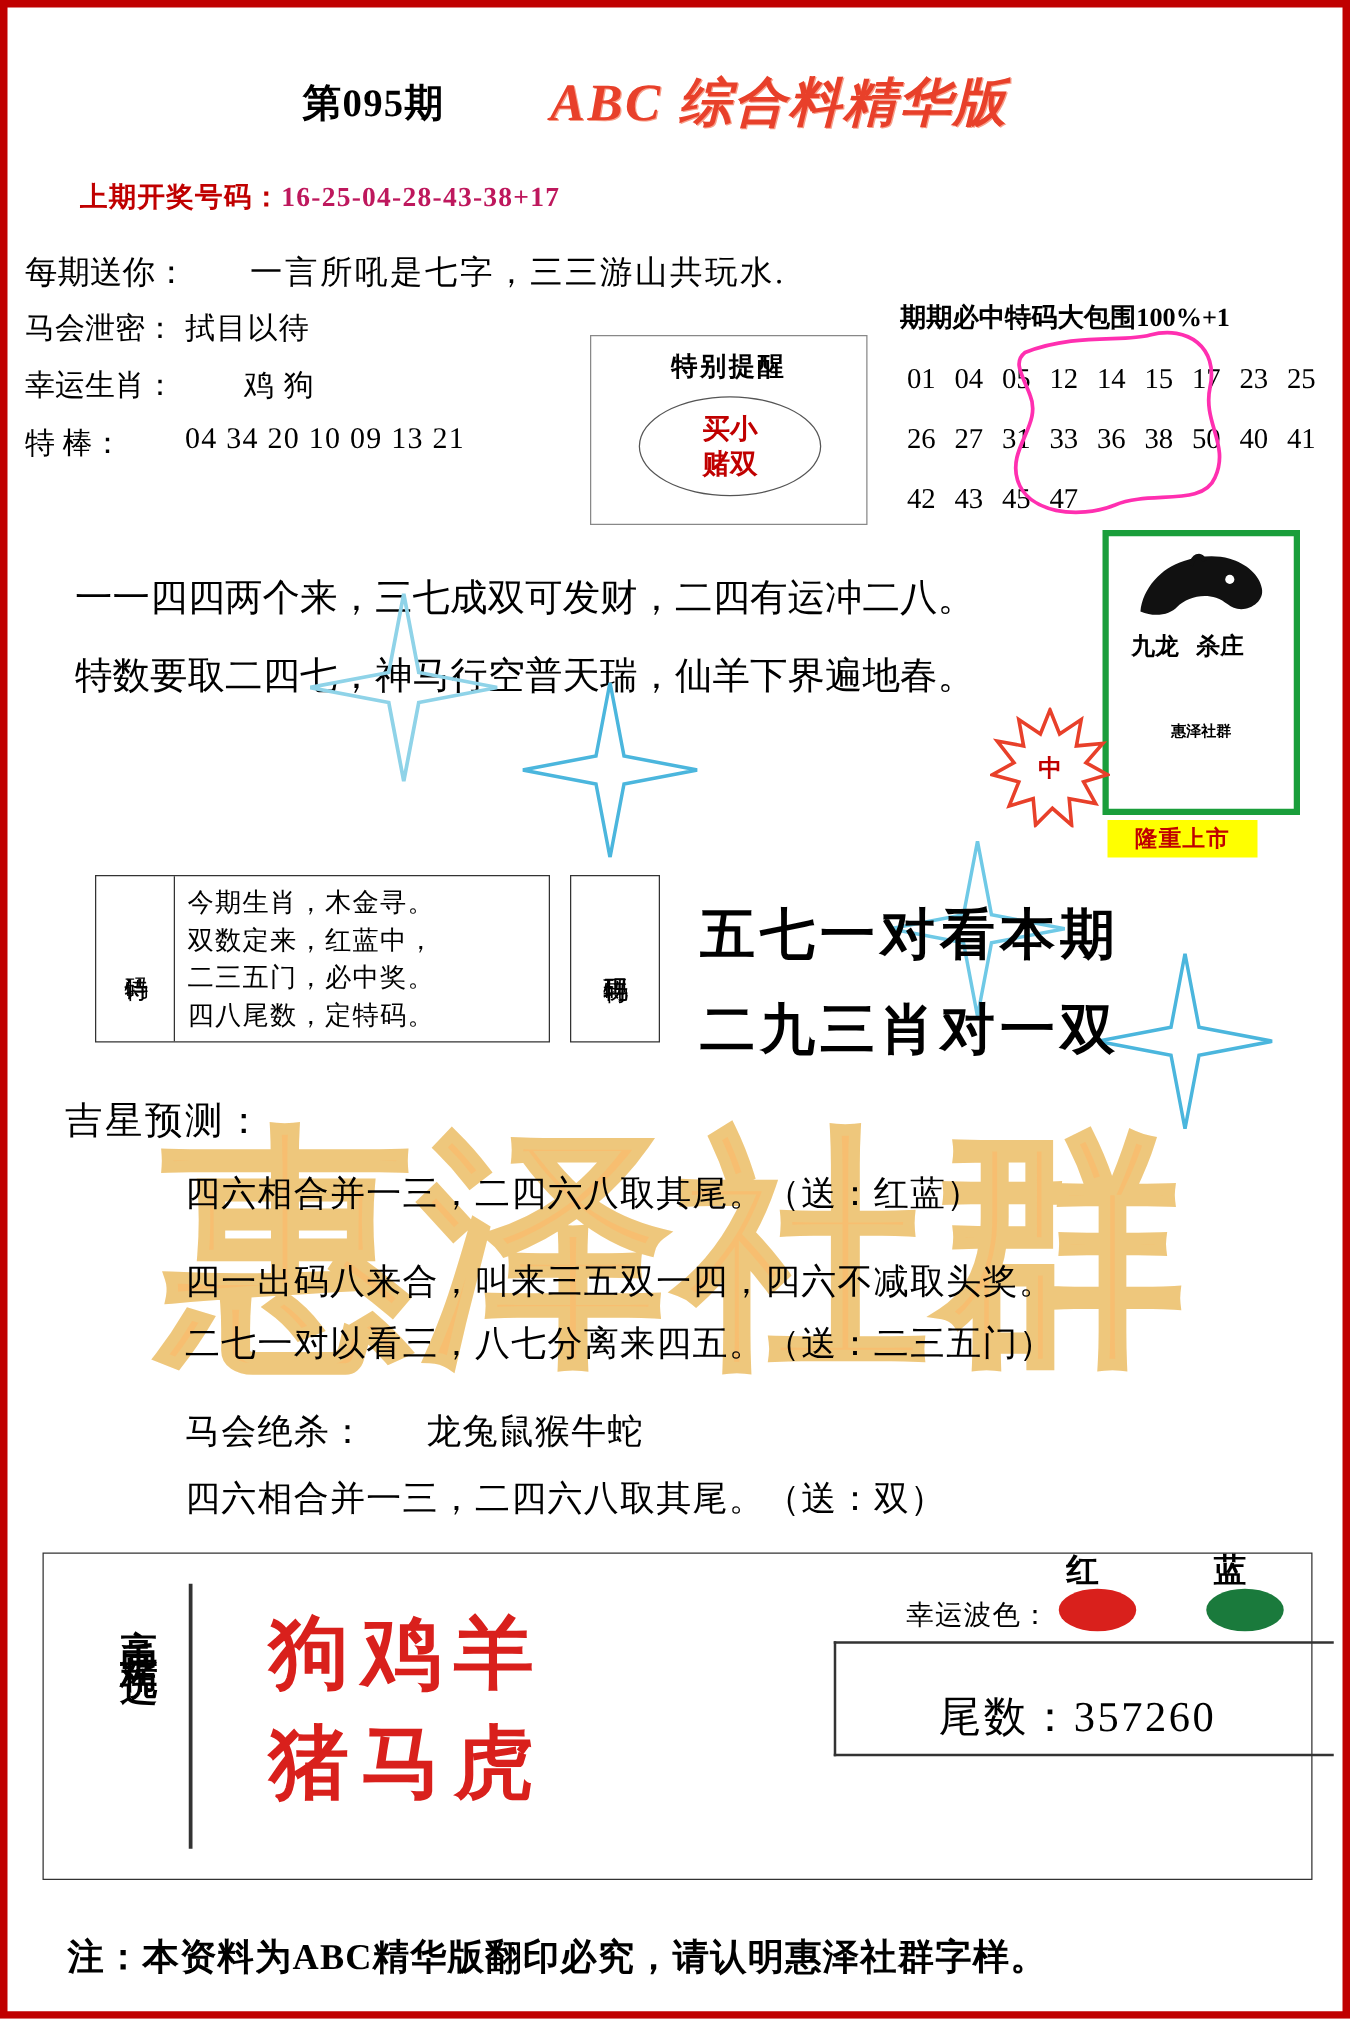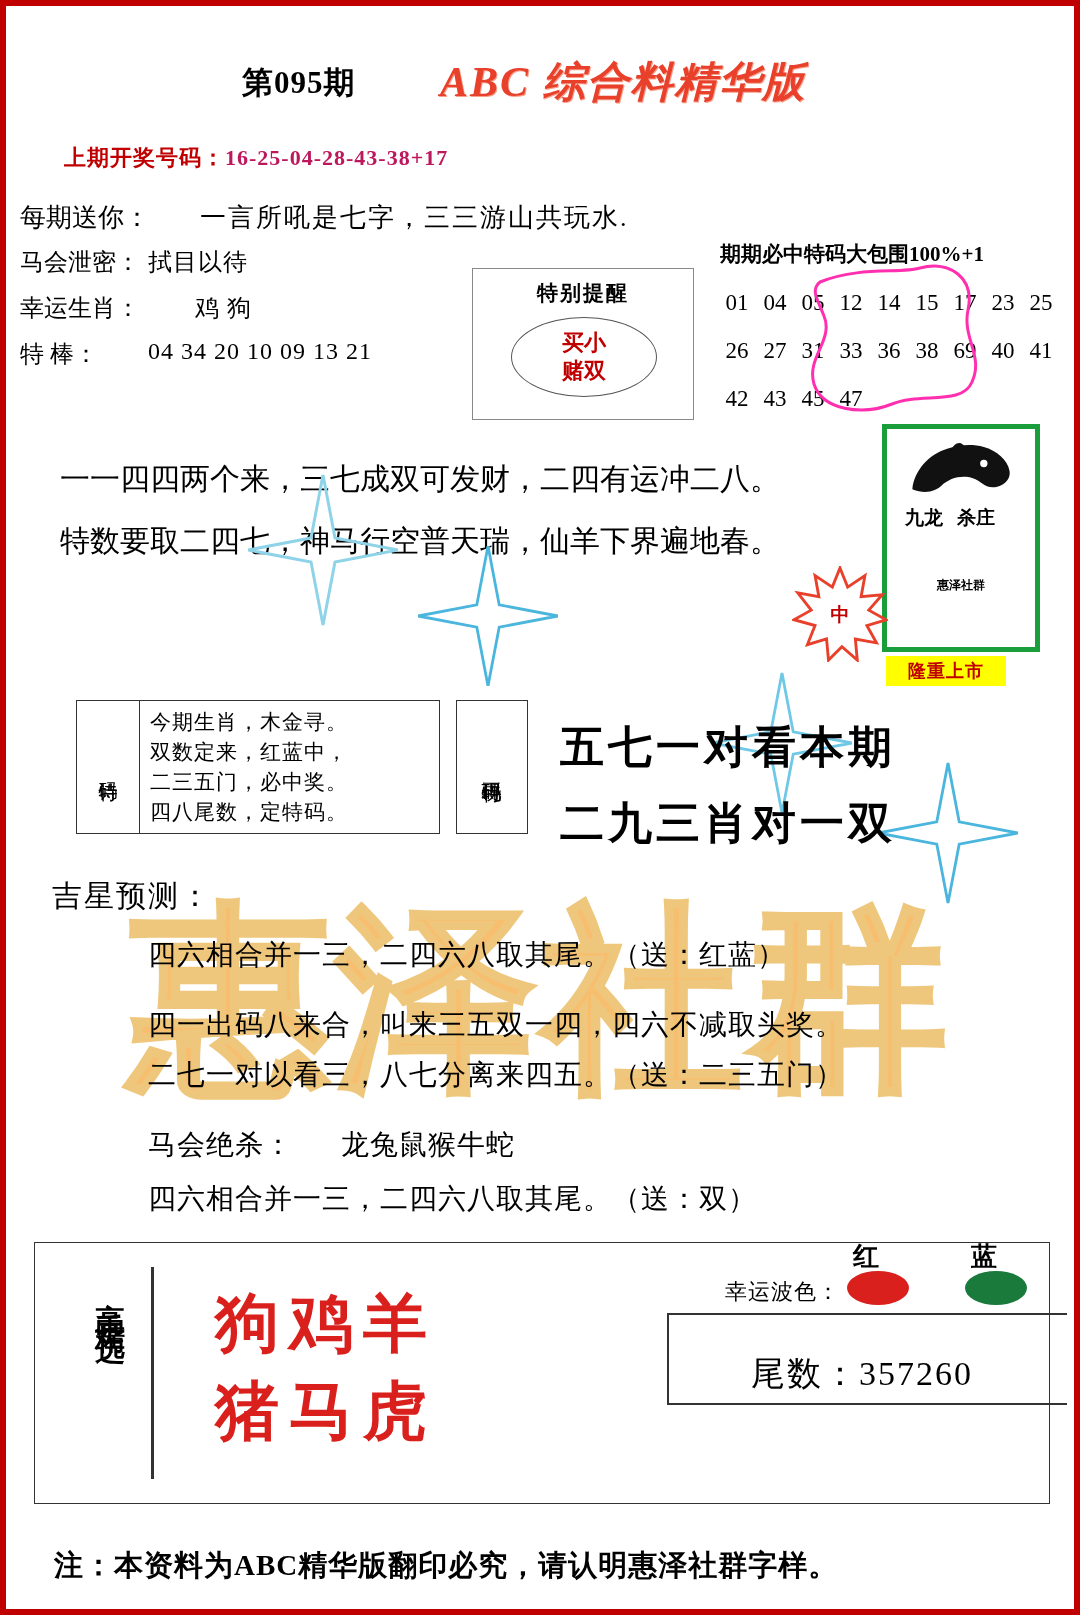--- a/index.html
+++ b/index.html
@@ -247,21 +247,21 @@
         <span class="n" style="left:266px">23</span>
         <span class="n" style="left:304px">25</span>
       </div>
       <div class="nrow">
         <span class="n" style="left:0px">26</span>
         <span class="n" style="left:38px">27</span>
         <span class="n" style="left:76px">31</span>
         <span class="n" style="left:114px">33</span>
         <span class="n" style="left:152px">36</span>
         <span class="n" style="left:190px">38</span>
-        <span class="n" style="left:228px">69</span>
+        <span class="n" style="left:228px">50</span>
         <span class="n" style="left:266px">40</span>
         <span class="n" style="left:304px">41</span>
       </div>
       <div class="nrow">
         <span class="n" style="left:0px">42</span>
         <span class="n" style="left:38px">43</span>
         <span class="n" style="left:76px">45</span>
         <span class="n" style="left:114px">47</span>
       </div>
     </div>

